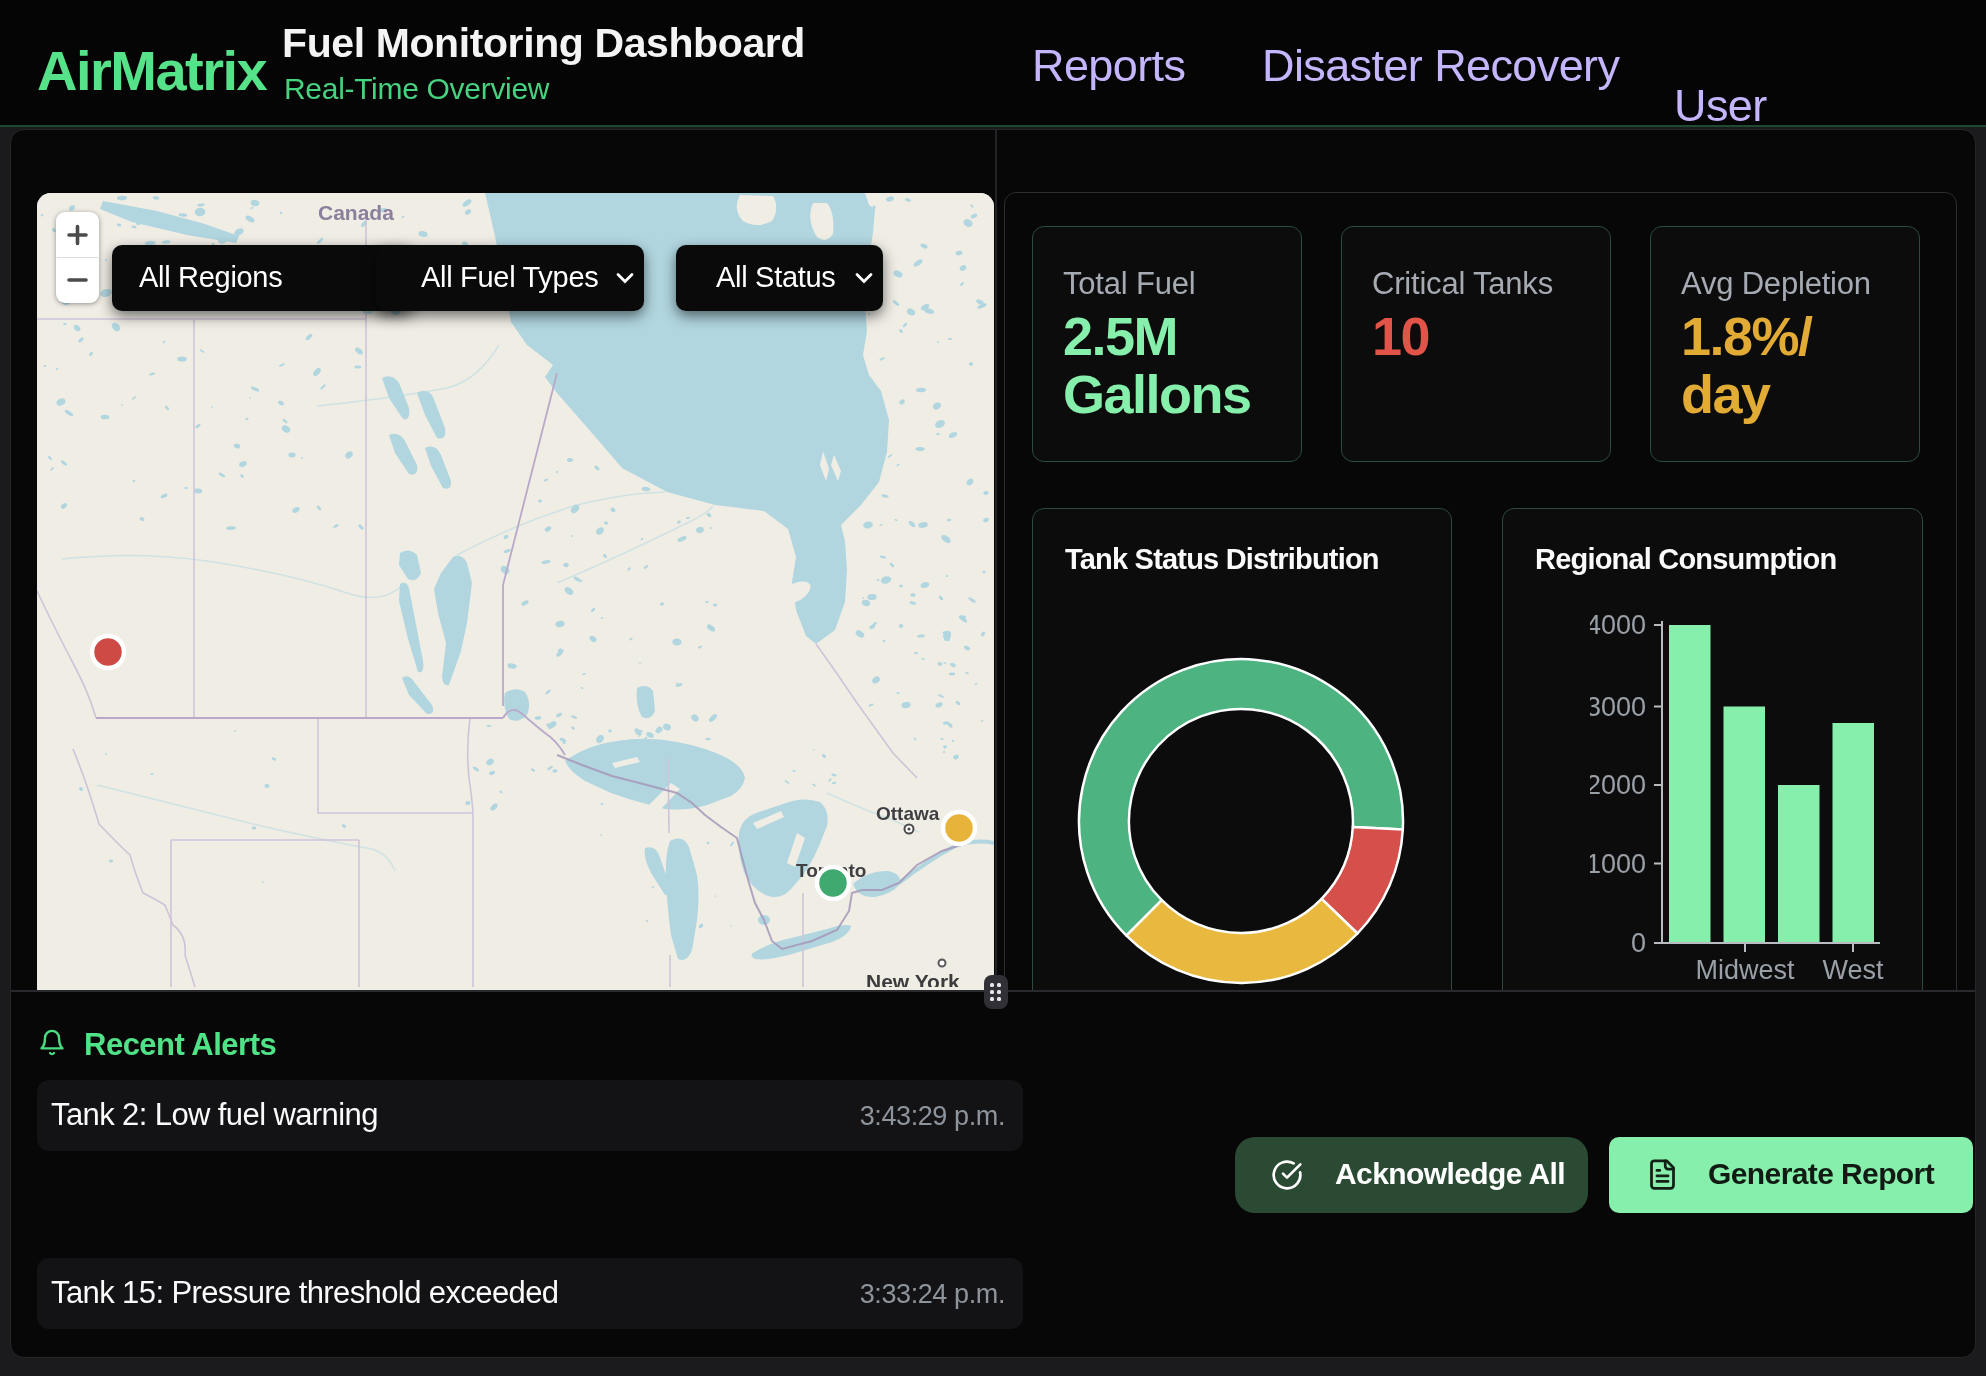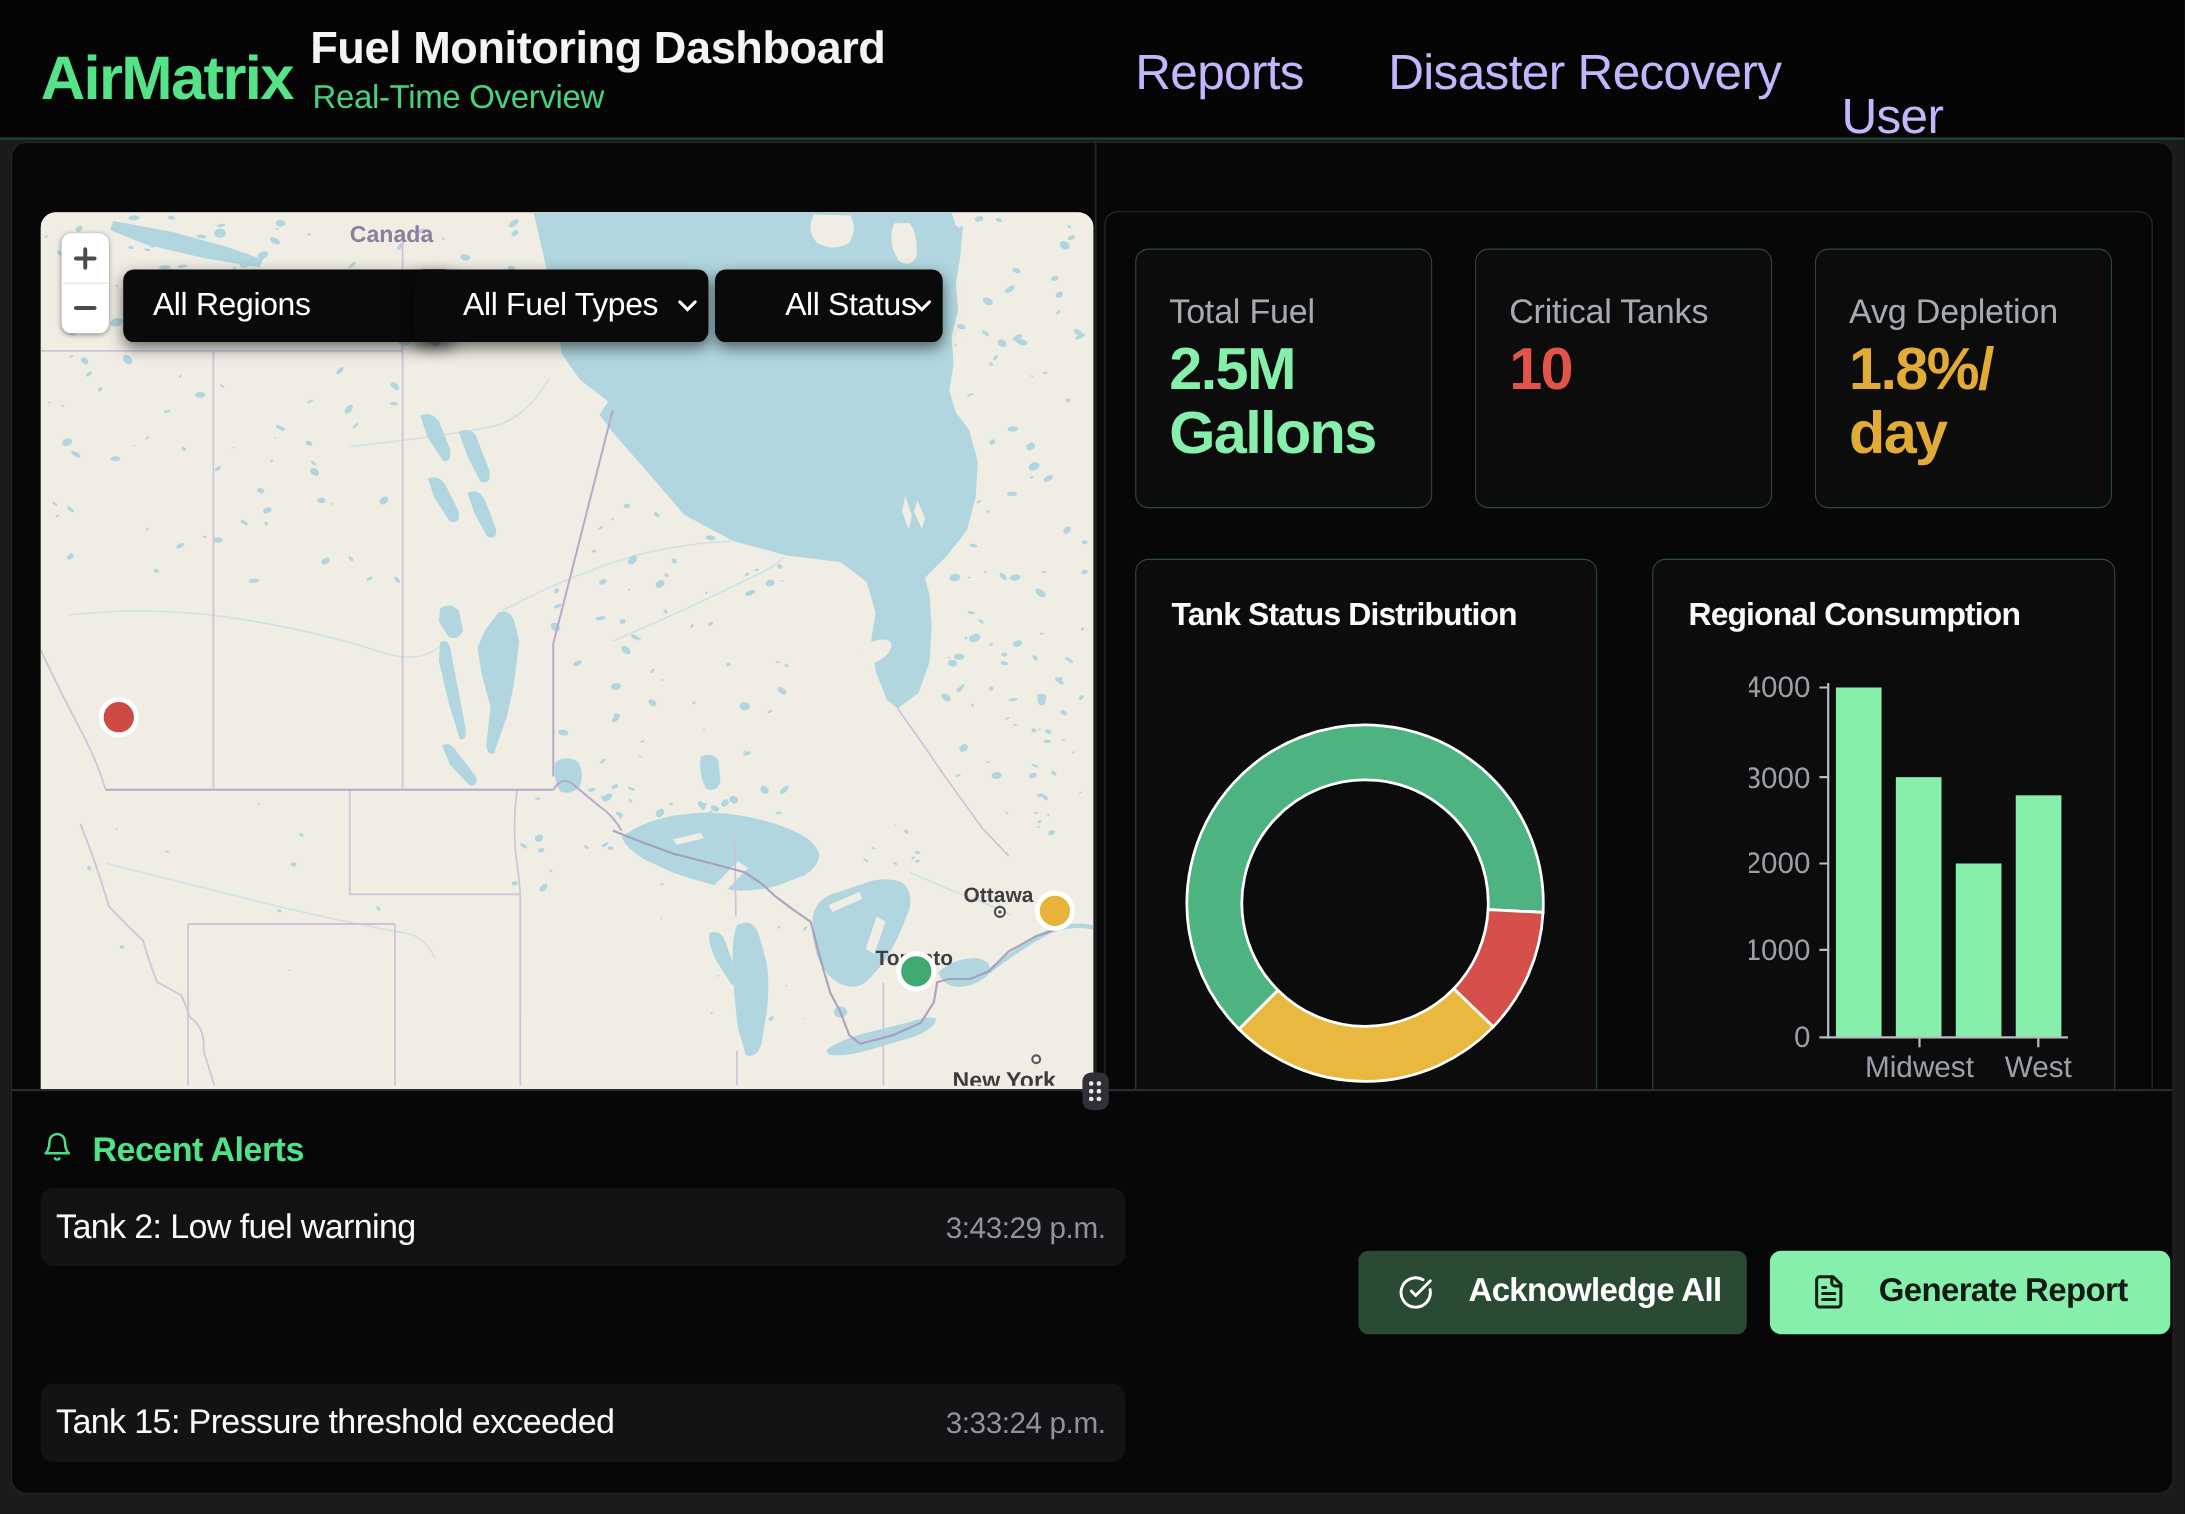--- a/index.html
+++ b/index.html
@@ -23,21 +23,21 @@
 .sval{position:absolute;left:30px;top:80px;font-size:54px;font-weight:700;width:228px;line-height:58px;letter-spacing:-1.5px;}
 .ccard{position:absolute;top:378px;height:600px;background:#0b0c0b;border:1px solid #2d4b3a;border-radius:12px;}
 .ctitle{position:absolute;left:32px;top:34px;font-size:29px;font-weight:700;color:#fafafa;letter-spacing:-0.8px;}
 .drop{position:absolute;top:115px;height:66px;background:#0a0a0b;border-radius:10px;box-shadow:0 5px 14px rgba(0,0,0,.55);color:#fff;font-size:29px;font-weight:500;line-height:64px;letter-spacing:-0.3px;}
 .drop svg{position:absolute;right:9px;top:27px;}
 #zoomctl{position:absolute;left:19px;top:19px;width:43px;height:91px;background:#fff;border-radius:9px;box-shadow:0 1px 5px rgba(0,0,0,.4);}
 .alert-head{position:absolute;left:84px;top:1027px;font-size:31px;font-weight:700;color:#50e287;letter-spacing:-0.5px;}
 .arow{position:absolute;left:37px;width:986px;height:71px;background:#131316;border-radius:12px;}
 .atext{position:absolute;left:14px;top:17px;font-size:31px;font-weight:500;color:#fafafa;letter-spacing:-0.6px;}
 .atime{position:absolute;right:18px;top:21px;font-size:27px;font-weight:400;color:#8e949c;letter-spacing:-0.4px;}
-.btn1{position:absolute;left:1235px;top:1137px;width:353px;height:76px;background:#2b4a33;border-radius:9px;}
+.btn1{position:absolute;left:1235px;top:1137px;width:353px;height:76px;background:#2b4a33;border-radius:20px;}
 .btn2{position:absolute;left:1609px;top:1137px;width:364px;height:76px;background:#86efac;border-radius:10px;}
 .btn1 .t{position:absolute;left:100px;top:20px;font-size:30px;font-weight:700;color:#fff;letter-spacing:-0.6px;}
 .btn2 .t{position:absolute;left:99px;top:20px;font-size:30px;font-weight:700;color:#111b13;letter-spacing:-0.6px;}
 text{font-family:"Liberation Sans",sans-serif;}
 </style></head>
 <body>
 <div id="page">
 <div id="header">
   <div class="logo">AirMatrix</div>
   <div class="title">Fuel Monitoring Dashboard</div>
@@ -474,21 +474,21 @@
             </g>
             <line x1="1" y1="45.5" x2="42" y2="45.5" stroke="#dddddd" stroke-width="1"></line>
           </svg></div>
 </div>
 <div class="drop" style="left:60px;width:301px;padding-left:27px;margin-left:41px;">All Regions<svg width="20" height="12" viewBox="0 0 20 12">
           <path d="M3 2.5 L10 9.5 L17 2.5" stroke="#fff" stroke-width="2.8" fill="none" stroke-linecap="round"></path>
         </svg></div>
 <div class="drop" style="left:365px;width:268px;padding-left:45px;">All Fuel Types<svg width="20" height="12" viewBox="0 0 20 12">
           <path d="M3 2.5 L10 9.5 L17 2.5" stroke="#fff" stroke-width="2.8" fill="none" stroke-linecap="round"></path>
         </svg></div>
-<div class="drop" style="left:639px;width:207px;padding-left:40px;text-align:center;">All Status<svg width="20" height="12" viewBox="0 0 20 12">
+<div class="drop" style="left:665px;width:207px;padding-left:40px;">All Status<svg width="20" height="12" viewBox="0 0 20 12">
           <path d="M3 2.5 L10 9.5 L17 2.5" stroke="#fff" stroke-width="2.8" fill="none" stroke-linecap="round"></path>
         </svg></div>
 <div id="rpanel"></div>
 <div class="scard" style="left:1021px;width:270px;">
   <div class="slabel">Total Fuel</div>
         <div class="sval" style="color:#86efac;">2.5M Gallons</div>
 </div>
 <div class="scard" style="left:1330px;width:270px;">
   <div class="slabel">Critical Tanks</div>
         <div class="sval" style="color:#e25349;">10</div>

